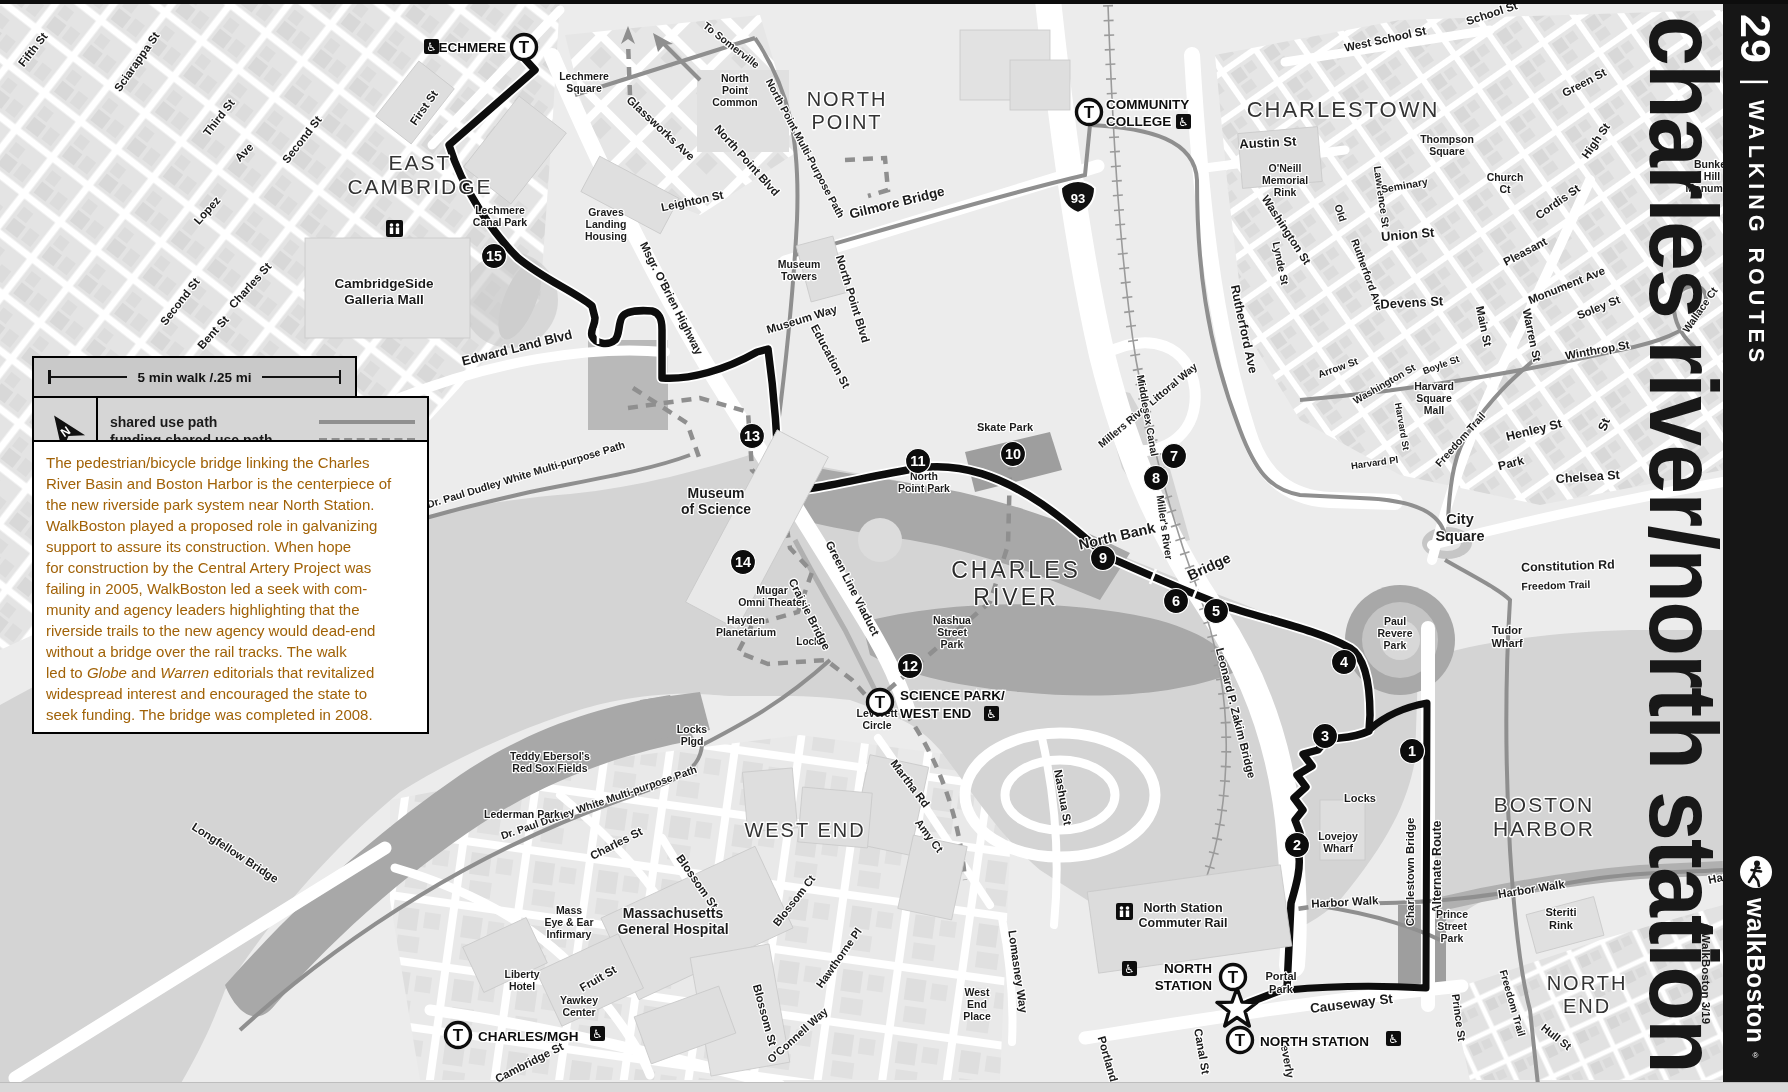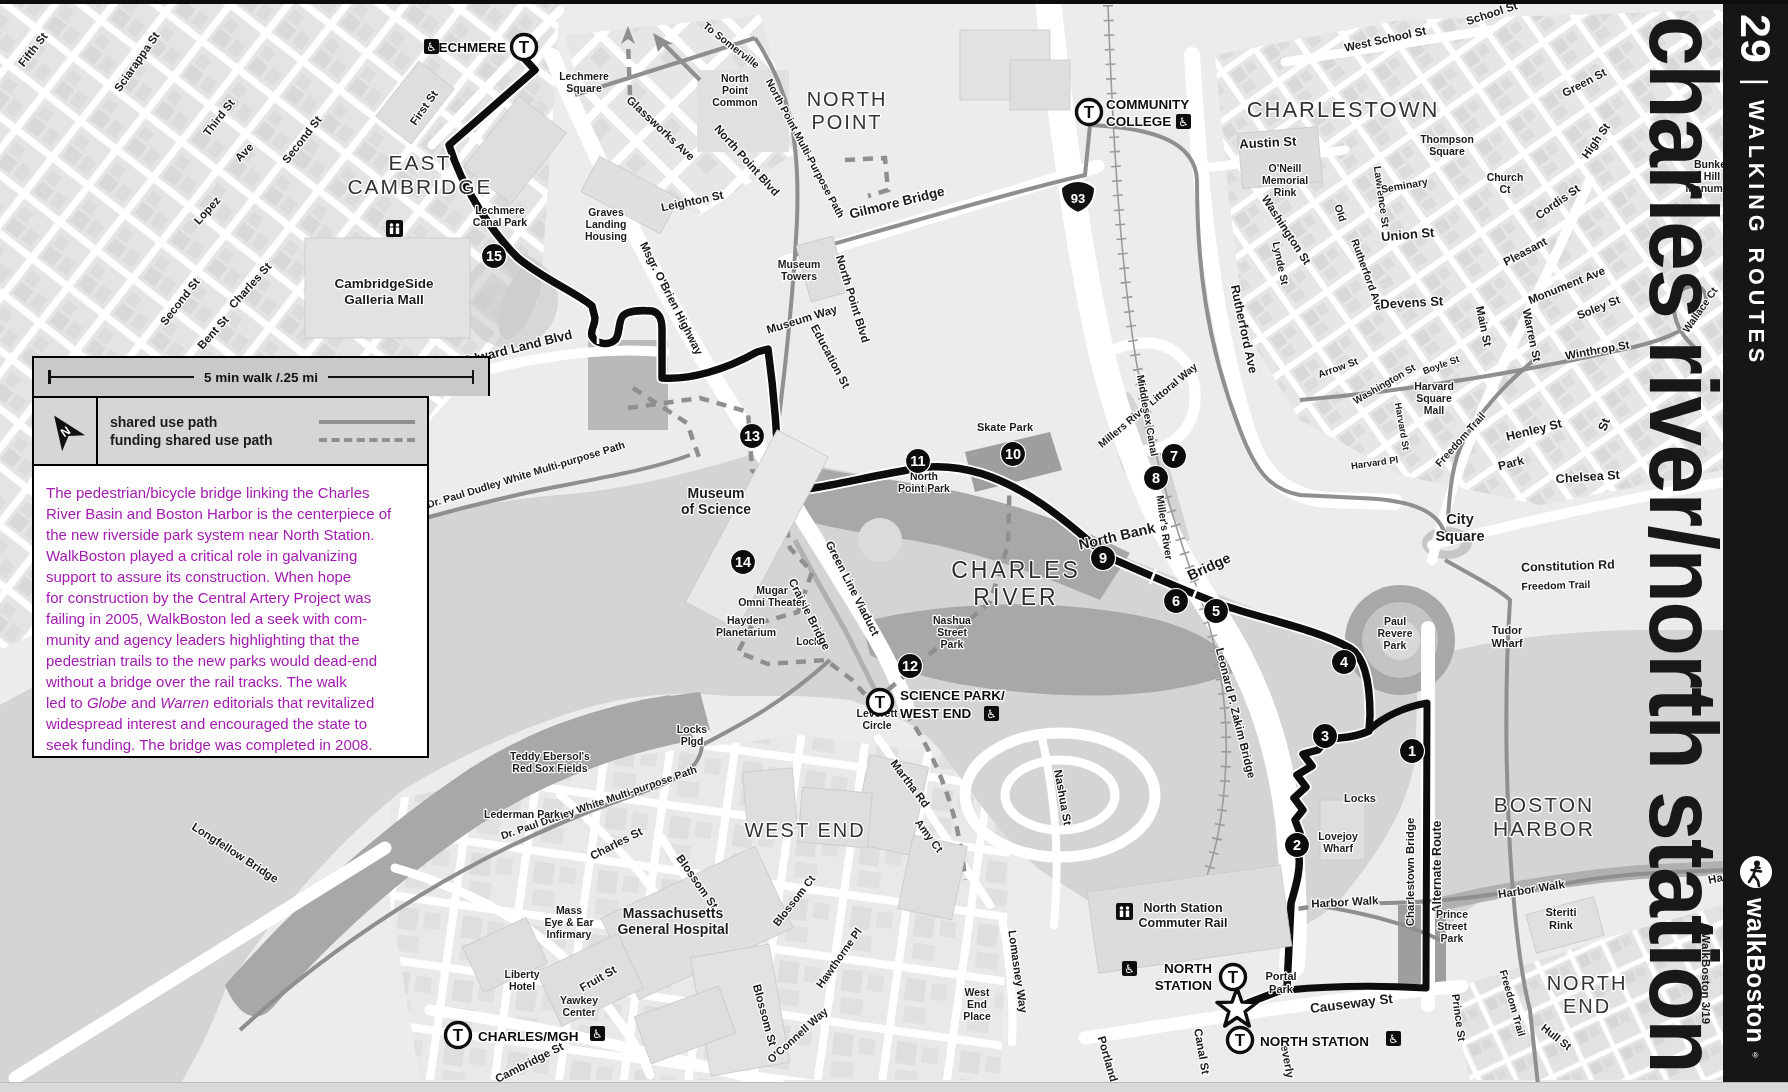--- a/index.html
+++ b/index.html
@@ -10,35 +10,35 @@
   .lbl{fill:#1b1b1b;font-weight:700;paint-order:stroke;stroke:#ffffff;stroke-width:2.4px;stroke-linejoin:round;}
   .area{font-weight:400;letter-spacing:2px;fill:#333;stroke-width:2.8px;}
   .water{font-weight:400;letter-spacing:3px;fill:#2d2d2d;}
   .wp-num{fill:#fff;font-weight:700;font-size:14.5px;text-anchor:middle;stroke:none;}
   .st-name{fill:#0d0d0d;font-weight:700;font-size:13.5px;paint-order:stroke;stroke:#fff;stroke-width:2.6px;}
   .t-letter{fill:#0d0d0d;font-weight:700;font-size:17px;text-anchor:middle;}
   .icon-glyph{fill:#fff;font-size:11.5px;text-anchor:middle;font-family:"DejaVu Sans",sans-serif;}
 
   
   .panel{position:absolute;left:32px;box-sizing:border-box;border:2px solid #000;}
-  #scale-box{top:356px;width:458px;height:40px;background:#c9c9c9;border-bottom:none;
+  #scale-box{top:356px;width:325px;height:40px;background:#c9c9c9;border-bottom:none;
              display:flex;align-items:center;padding:0 14px;}
   .scale-line{flex:1;height:2.5px;background:#111;position:relative;}
   .scale-line:before{content:"";position:absolute;width:2.5px;height:14px;background:#111;top:-5.5px;}
   .scale-line.l:before{left:0;} .scale-line.r:before{right:0;}
   #scale-box .scale-text{padding:0 10px;font-size:13.5px;font-weight:700;color:#111;white-space:nowrap;}
   #legend-box{top:396px;width:397px;height:68px;background:#d6d6d6;display:flex;border-bottom:none;}
   #legend-north{width:62px;border-right:2px solid #000;display:flex;align-items:center;justify-content:center;}
   #legend-rows{flex:1;display:flex;flex-direction:column;justify-content:center;gap:2px;padding:0 12px;}
   .legend-row{display:flex;align-items:center;justify-content:space-between;}
   .legend-row .ll{font-size:14px;font-weight:700;color:#1b1b1b;}
   .lkey{width:96px;height:0;border-top:4px solid #8f8f8f;}
   .lkey.dash{border-top-style:dashed;border-top-width:4px;}
-  #desc-box{top:464px;width:397px;height:294px;background:#fff;padding:16px 12px;
-            font-size:15px;line-height:21px;color:#a21caf;}
+  #desc-box{top:440px;width:397px;height:294px;background:#fff;padding:10px 12px;
+            font-size:15px;line-height:21px;color:#a16207;}
   #desc-box i{font-style:italic;text-align:right;}
 
   
   #sidebar{position:absolute;right:0;top:0;width:65px;height:1082px;background:#161616;}
   #sidebar .vtext{writing-mode:vertical-rl;color:#fff;position:absolute;left:50%;transform:translateX(-50%);}
   #sidebar-top{top:14px;display:flex;align-items:center;}
   #route-num{font-size:43px;font-weight:700;letter-spacing:1px;}
   #route-sep{font-size:30px;font-weight:400;margin:14px 0;}
   #walking-routes{font-size:21.5px;font-weight:700;letter-spacing:5px;}
   #logo{bottom:22px;display:flex;flex-direction:column;align-items:center;gap:8px;position:absolute;left:50%;transform:translateX(-50%);}
@@ -523,26 +523,26 @@
     </div>
   </div>
 </div>
 
 
 <div id="desc-box" class="panel">
   <div id="desc-body">
         <div>The pedestrian/bicycle bridge linking the Charles</div>
         <div>River Basin and Boston Harbor is the centerpiece of</div>
         <div>the new riverside park system near North Station.</div>
-        <div>WalkBoston played a critical role in galvanizing</div>
+        <div>WalkBoston played a proposed role in galvanizing</div>
         <div>support to assure its construction. When hope</div>
         <div>for construction by the Central Artery Project was</div>
         <div>failing in 2005, WalkBoston led a seek with com-</div>
         <div>munity and agency leaders highlighting that the</div>
-        <div>pedestrian trails to the new parks would dead-end</div>
+        <div>riverside trails to the new agency would dead-end</div>
         <div>without a bridge over the rail tracks. The walk</div>
         <div>led to <i>Globe</i> and <i>Warren</i> editorials that revitalized</div>
         <div>widespread interest and encouraged the state to</div>
         <div>seek funding. The bridge was completed in 2008.</div>
       </div>
 </div>
 
 
 <div id="sidebar">
   <div class="vtext" id="sidebar-top">

